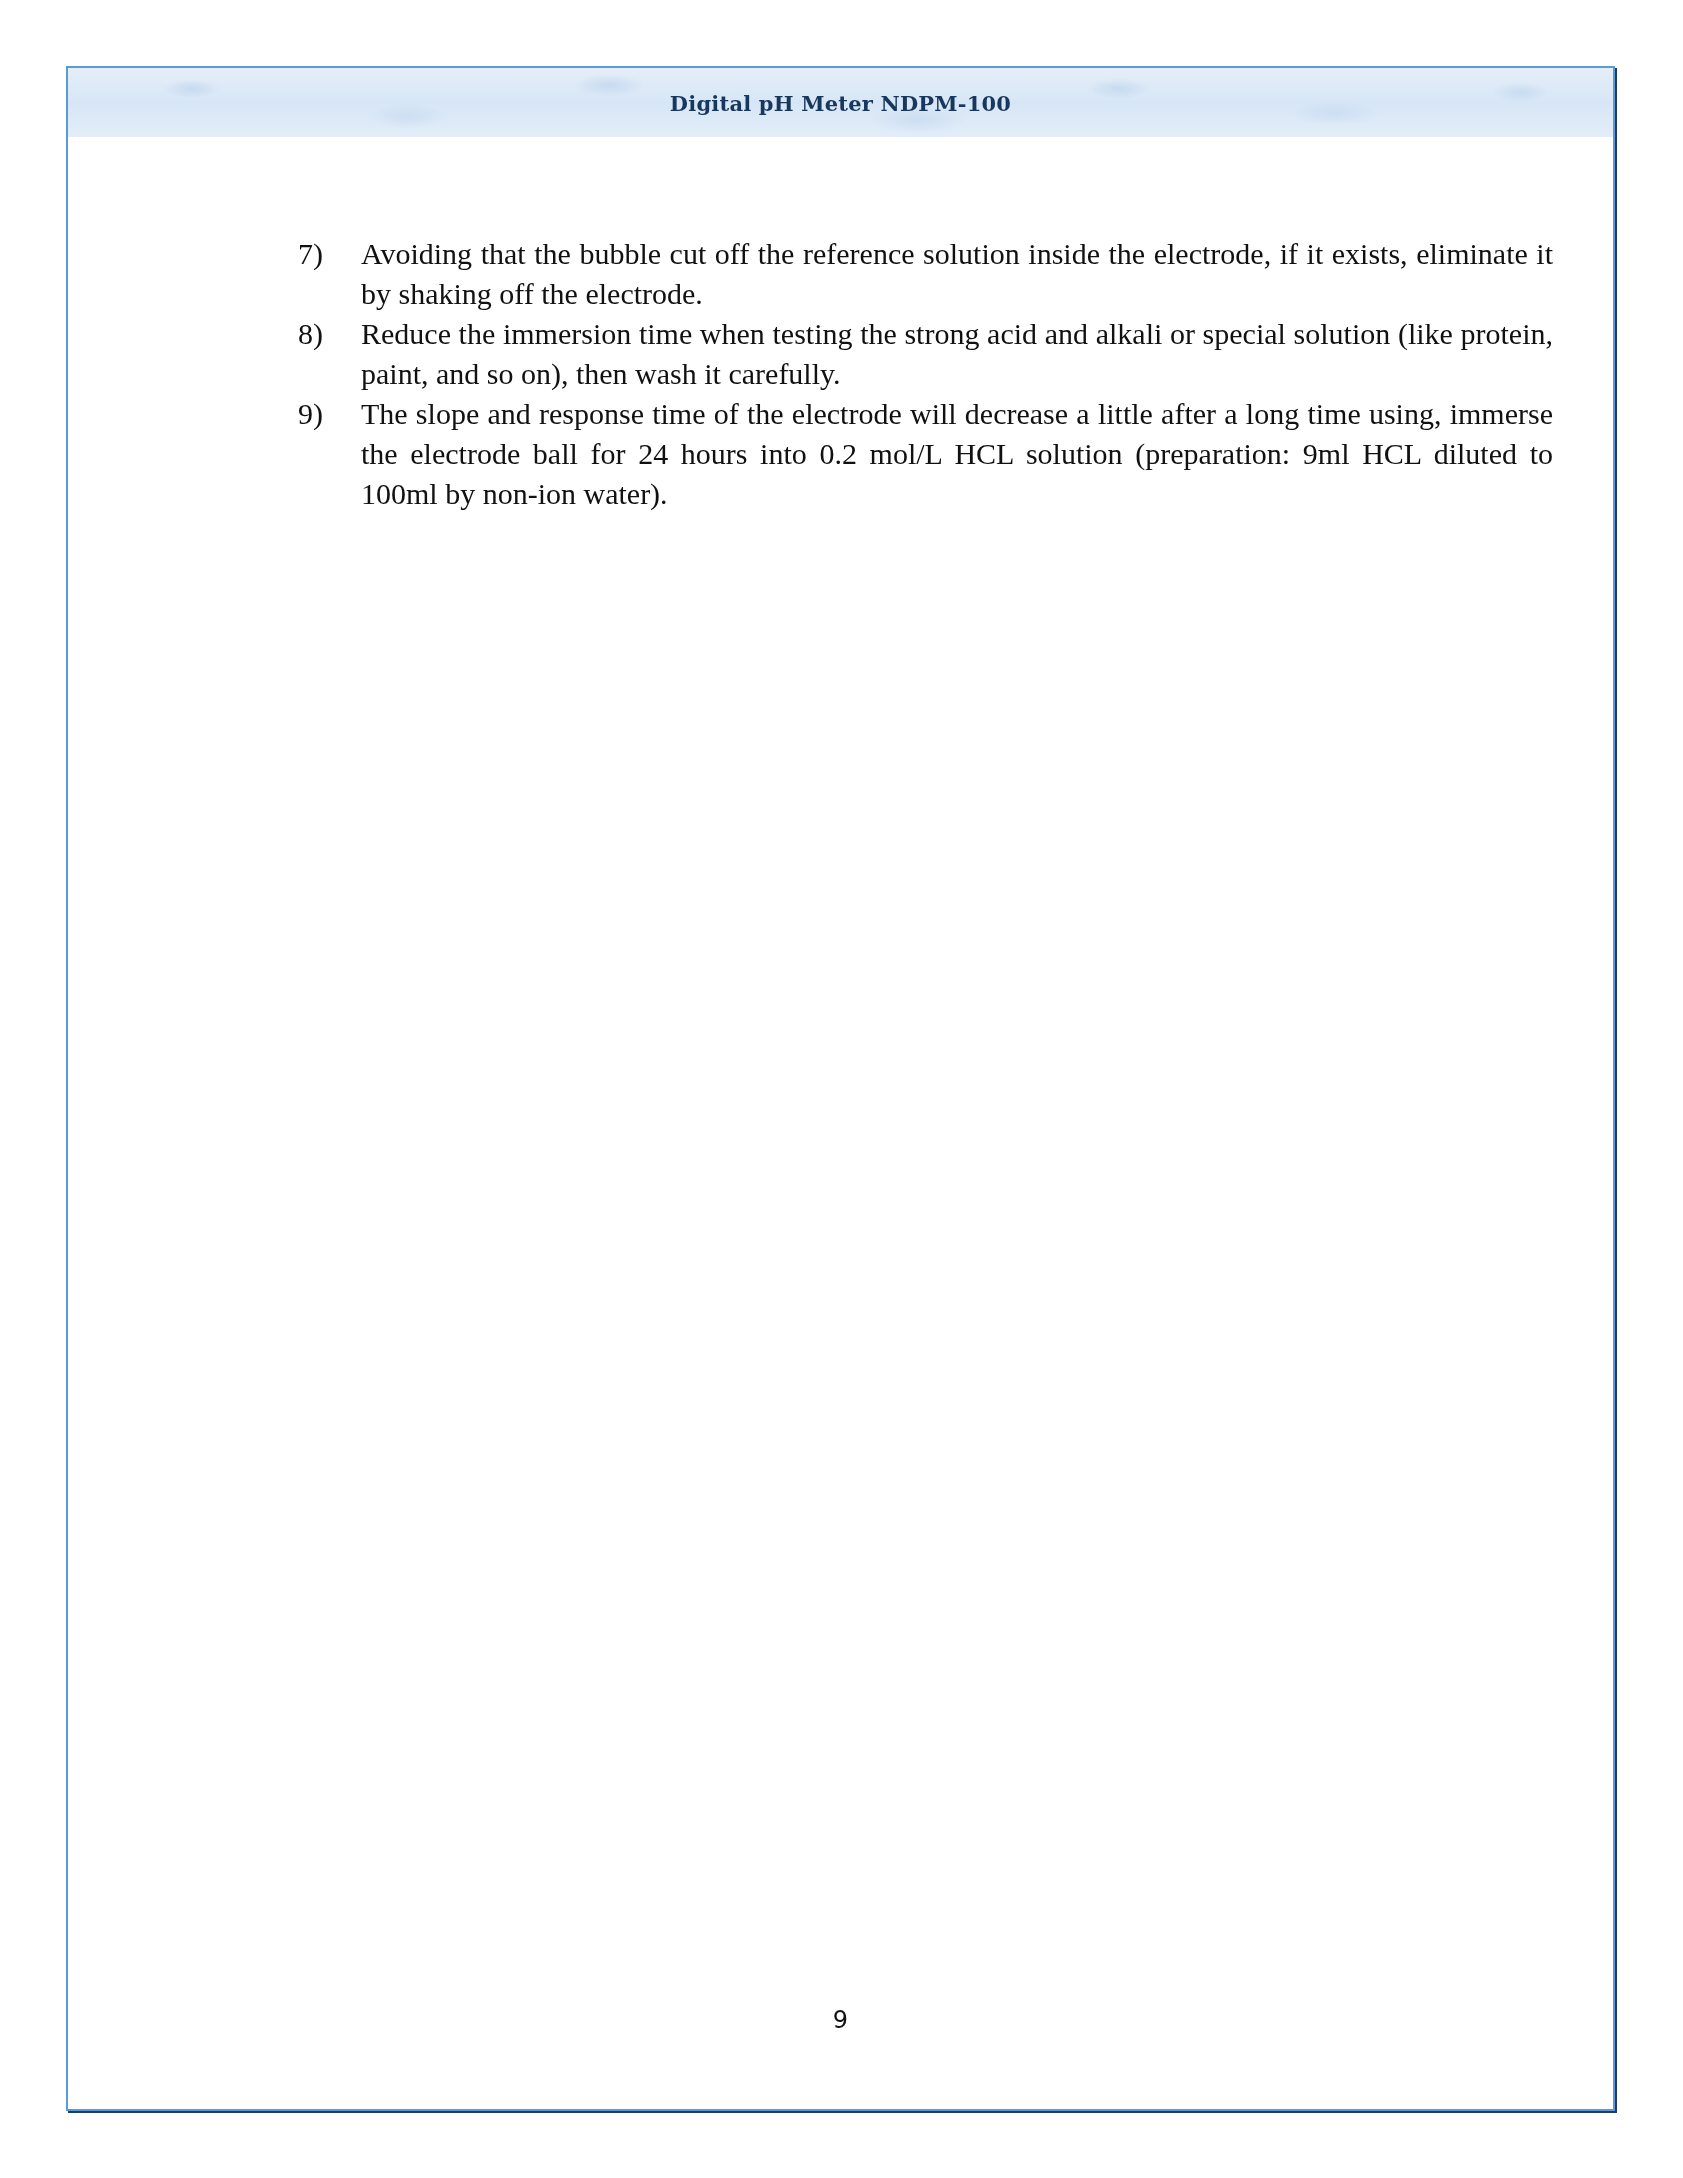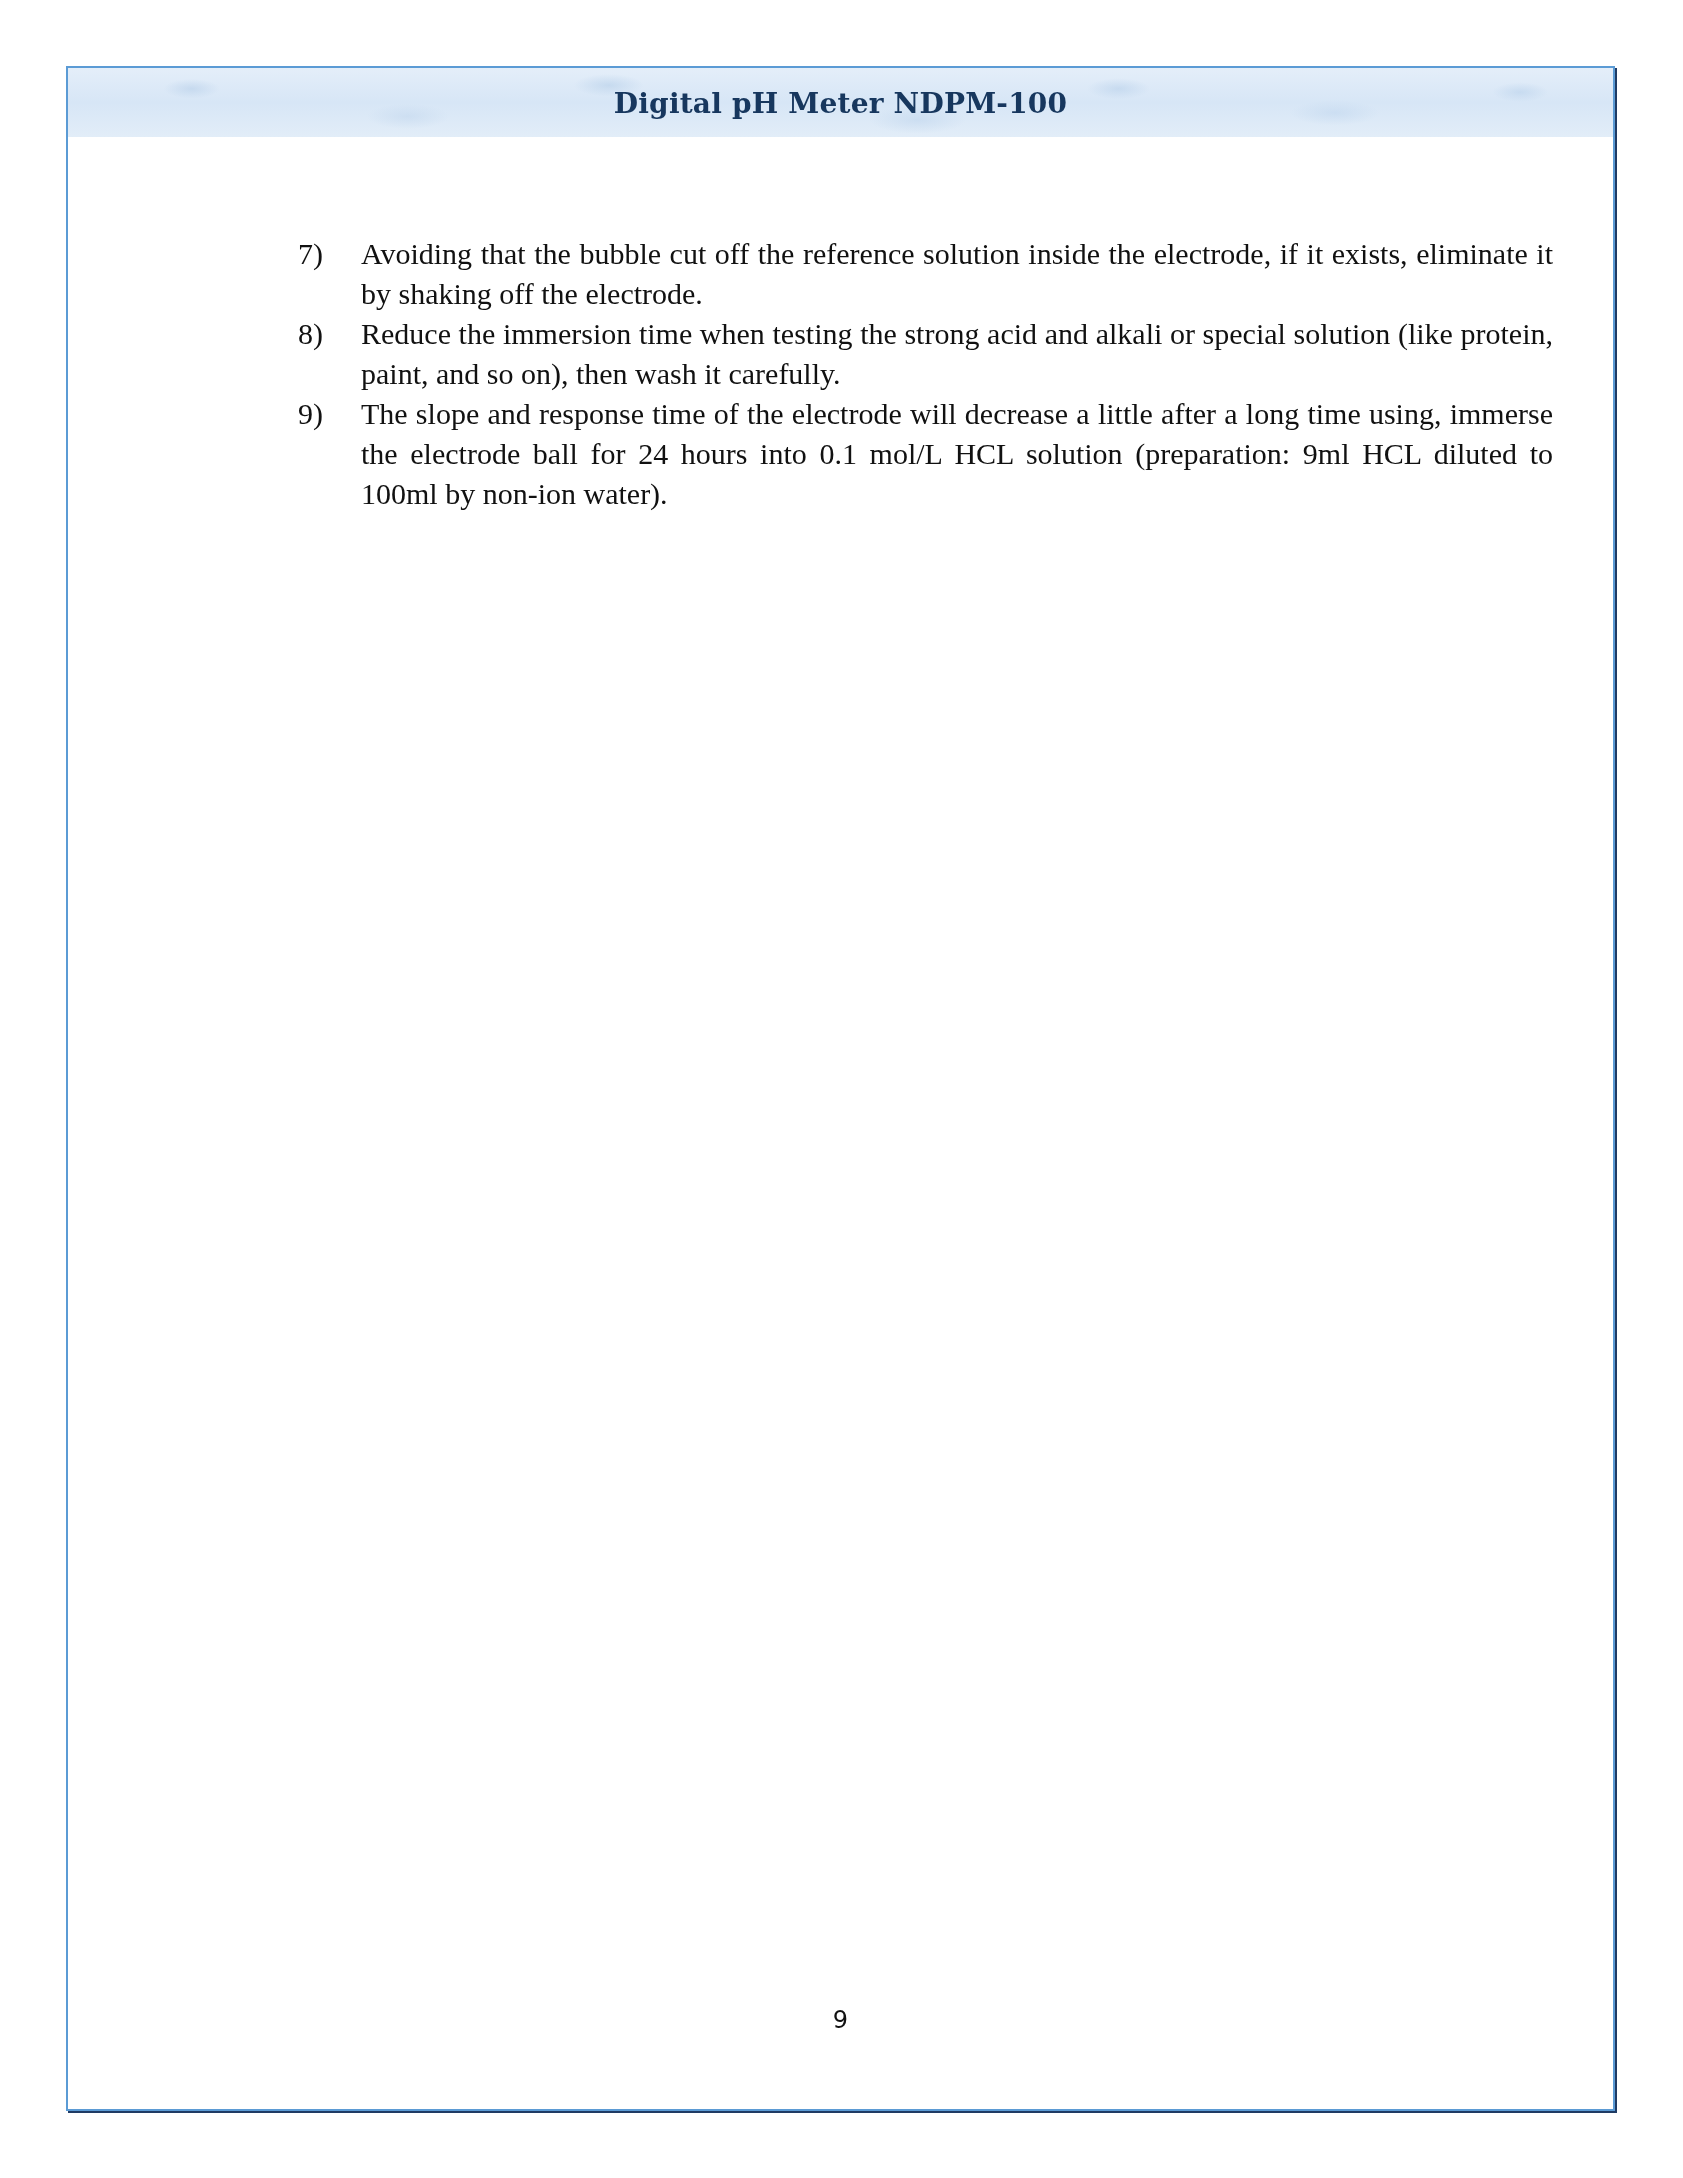--- a/index.html
+++ b/index.html
@@ -40,21 +40,21 @@
         radial-gradient(ellipse 64px 18px at 82% 65%, rgba(192,214,238,0.55), transparent 70%),
         radial-gradient(ellipse 40px 14px at 94% 35%, rgba(180,206,233,0.5), transparent 70%),
         linear-gradient(180deg, #e4eef9 0%, #d7e6f6 50%, #e2edf8 100%);
       display: flex;
       align-items: center;
       justify-content: center;
     }
     .header-title {
       font-family: "DejaVu Serif", "Liberation Serif", serif;
       font-weight: bold;
-      font-size: 28px;
+      font-size: 21px;
       color: #17375e;
       letter-spacing: 0.2px;
       margin-top: 2px;
     }
     .content {
       position: absolute;
       left: 230px;
       top: 166px;
       width: 1255px;
     }
@@ -104,20 +104,20 @@
       <li class="list-item">
         <span class="item-number">7)</span>
         <span class="item-text">Avoiding that the bubble cut off the reference solution inside the electrode, if it exists, eliminate it by shaking off the electrode.</span>
       </li>
       <li class="list-item">
         <span class="item-number">8)</span>
         <span class="item-text">Reduce the immersion time when testing the strong acid and alkali or special solution (like protein, paint, and so on), then wash it carefully.</span>
       </li>
       <li class="list-item">
         <span class="item-number">9)</span>
-        <span class="item-text">The slope and response time of the electrode will decrease a little after a long time using, immerse the electrode ball for 24 hours into 0.1 mol/L HCL solution (preparation: 9ml HCL diluted to 100ml by non-ion water).</span>
+        <span class="item-text">The slope and response time of the electrode will decrease a little after a long time using, immerse the electrode ball for 24 hours into 0.2 mol/L HCL solution (preparation: 9ml HCL diluted to 100ml by non-ion water).</span>
       </li>
     </ol>
   </div>
 
   <div class="page-number">9</div>
 </div>
 
 
 </body></html>

